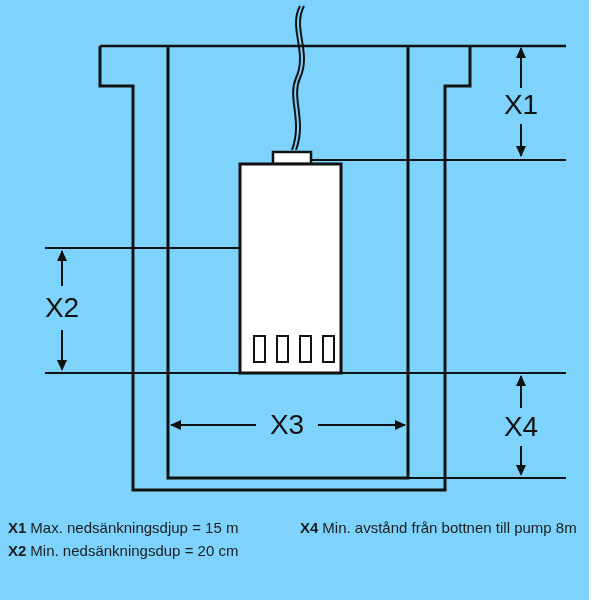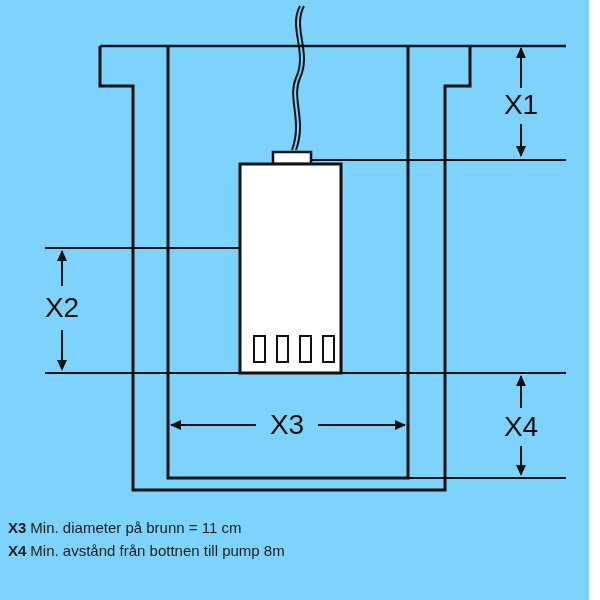--- a/index.html
+++ b/index.html
@@ -94,23 +94,28 @@
     <g>
       <line x1="521" y1="376" x2="521" y2="408" stroke="#111" stroke-width="2"></line>
       <line x1="521" y1="446" x2="521" y2="474" stroke="#111" stroke-width="2"></line>
       <polygon points="521,375 516,386 526,386" fill="#111"></polygon>
       <polygon points="521,476 516,465 526,465" fill="#111"></polygon>
       <text class="dim-label" x="521" y="436" text-anchor="middle">X4</text>
     </g>
   </svg>
 
   <div class="legend">
+    <div class="col-left">
+      <div class="row">
+        <span class="key">X1</span><span>Max. nedsänkningsdjup = 15 m</span>
+      </div>
+      <div class="row">
+        <span class="key">X2</span><span>Min. nedsänkningsdup = 20 cm</span>
+      </div>
+    </div>
     <div class="col-right">
-      <div class="row">
-        <span class="key">X3</span><span>Min. diameter på brunn = 11 cm</span>
-      </div>
       <div class="row">
         <span class="key">X4</span><span>Min. avstånd från bottnen till pump 8m</span>
       </div>
     </div>
   </div>
 
 </div>
 
 </body></html>

